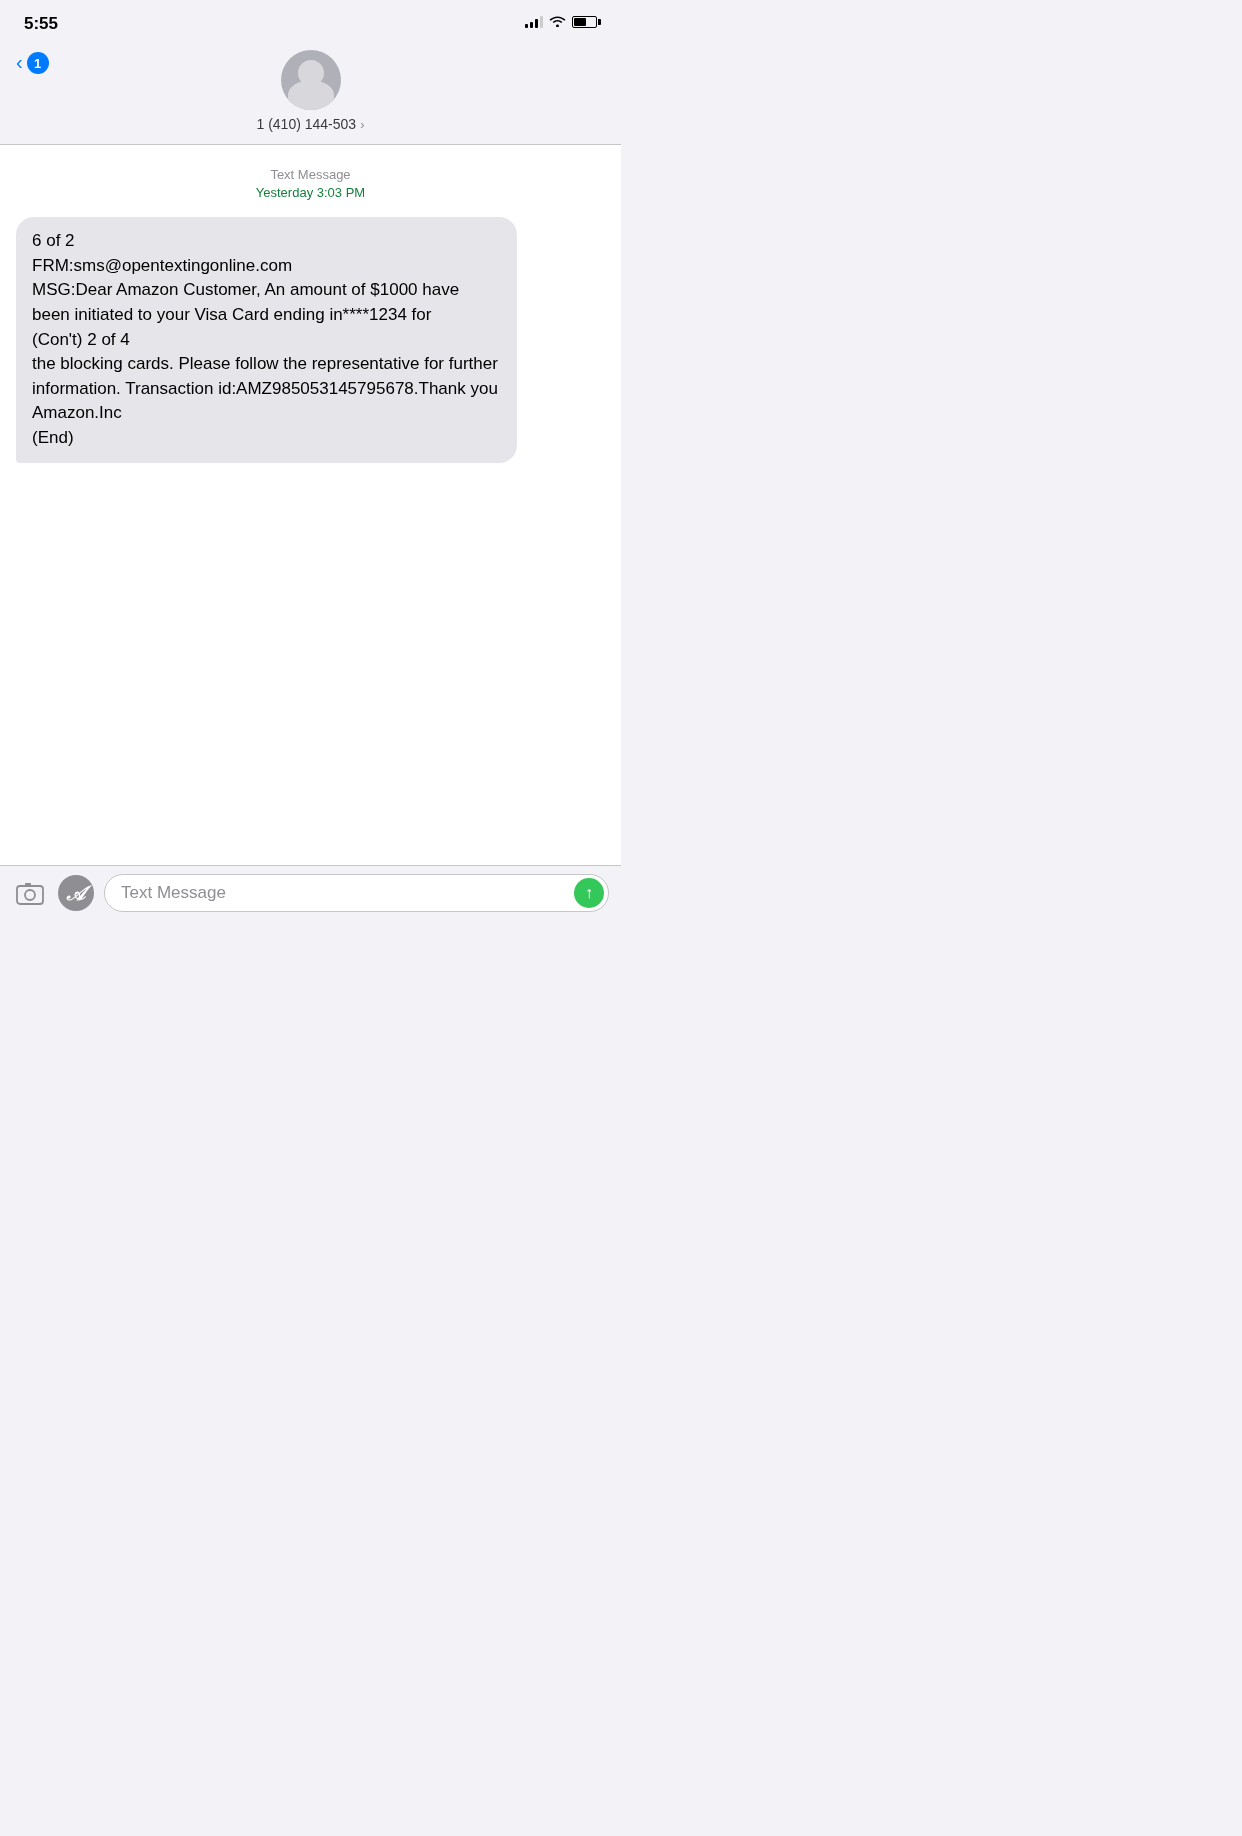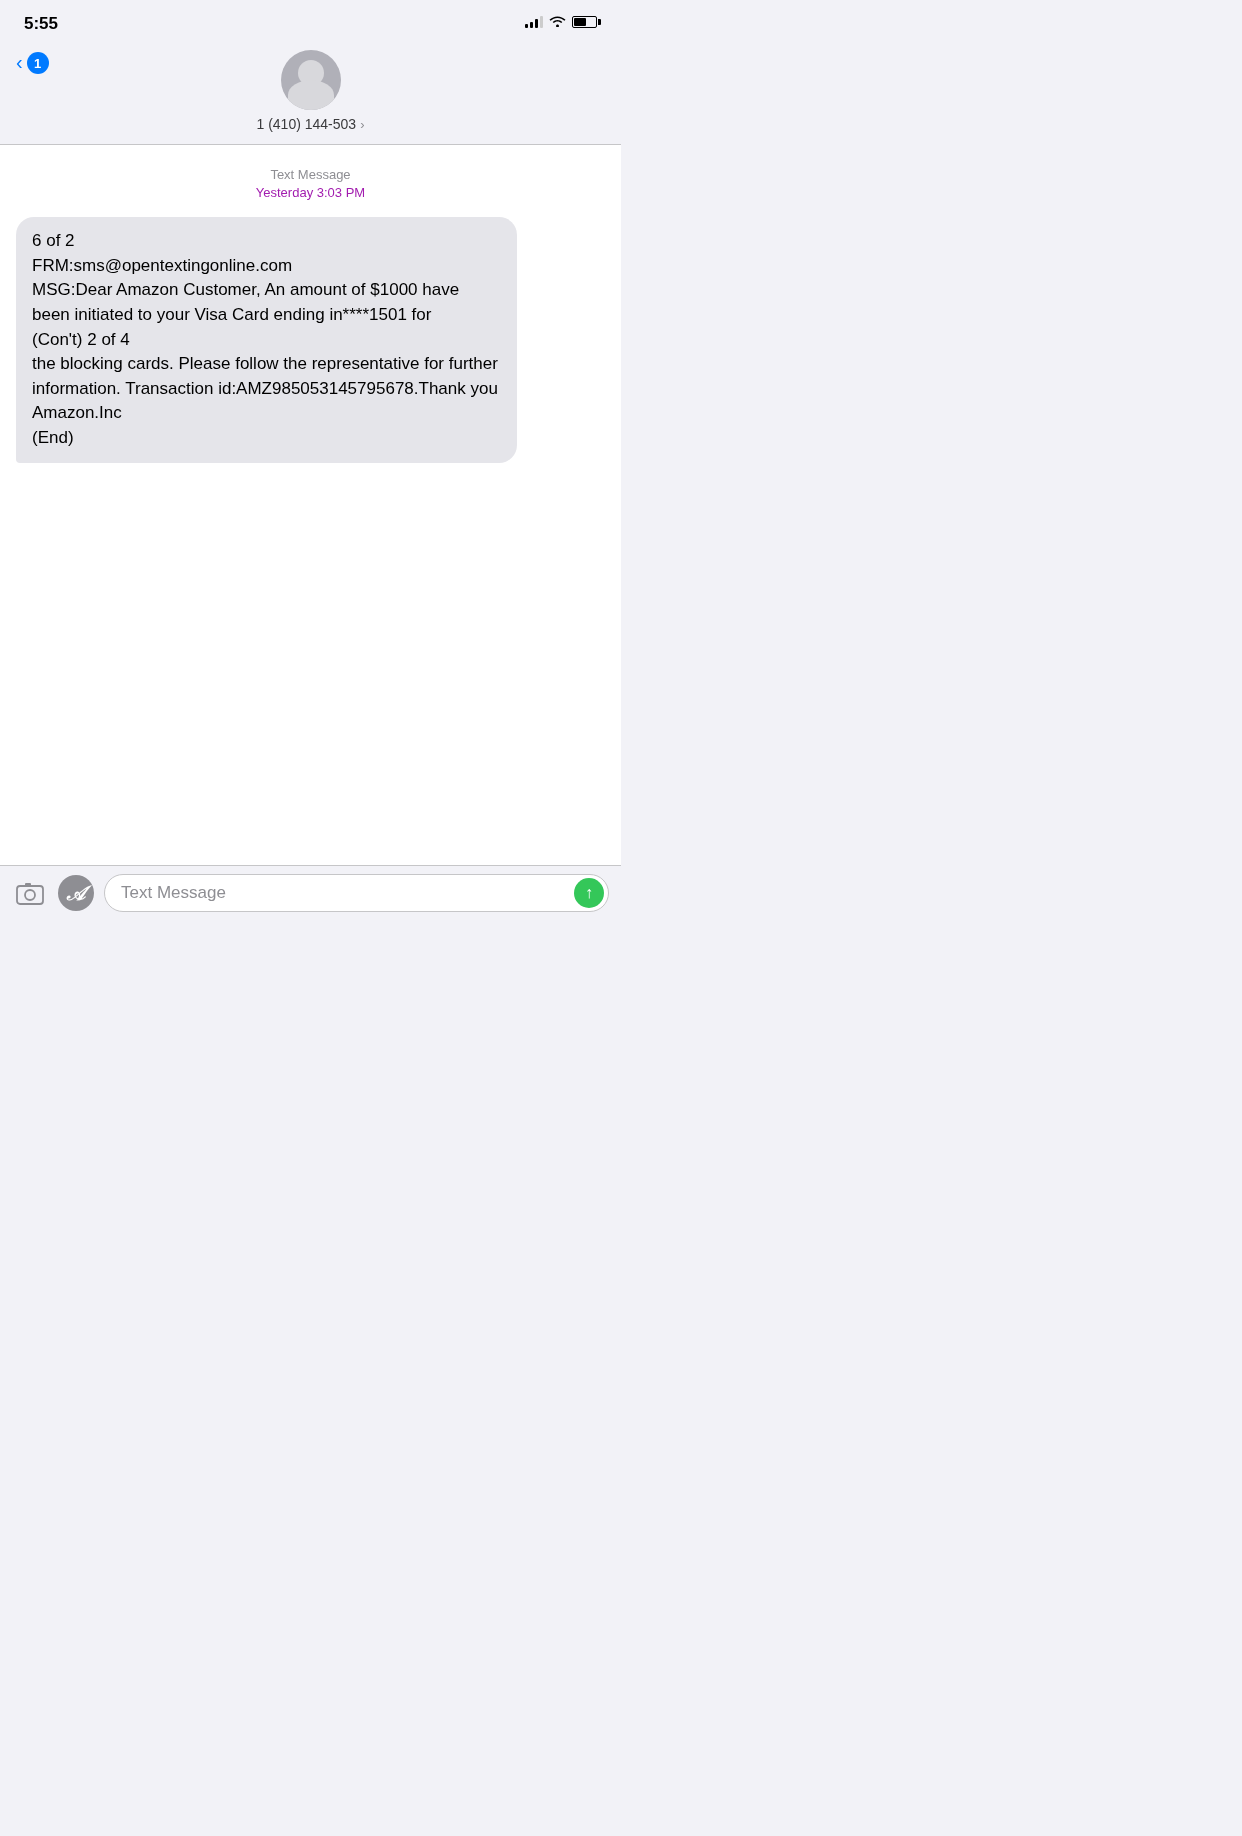--- a/index.html
+++ b/index.html
@@ -201,21 +201,21 @@
     }
 
     .message-timestamp .label {
       font-size: 13px;
       color: #8e8e93;
       font-weight: 400;
     }
 
     .message-timestamp .time {
       font-size: 13px;
-      color: #a21caf;
+      color: #15803d;
       font-weight: 400;
     }
 
     
     .message-bubble-container {
       display: flex;
       justify-content: flex-start;
       margin-bottom: 8px;
     }
 
@@ -422,21 +422,21 @@
 
   <div class="message-timestamp">
     <span class="label">Text Message</span><br>
     <span class="time"><span>Yesterday</span> <span>3:03 PM</span></span>
   </div>
 
   <div class="message-bubble-container">
     <div class="message-bubble">
       <span>6 of 2</span><br>
       <span>FRM:</span><a class="email-link">sms@opentextingonline.com</a><br>
-      <span>MSG:</span><span>Dear Amazon Customer, An amount of $1000 have been initiated to your Visa Card ending in****1501  for</span><br>
+      <span>MSG:</span><span>Dear Amazon Customer, An amount of $1000 have been initiated to your Visa Card ending in****1234  for</span><br>
       <span>(Con't) 2 of 4</span><br>
       <span>the blocking cards. Please follow the representative for further information. Transaction id:AMZ985053145795678.Thank you Amazon.Inc</span><br>
       <span>(End)</span>
     </div>
   </div>
 
 </div>
 
 <div class="input-area">
   <div class="camera-btn">

